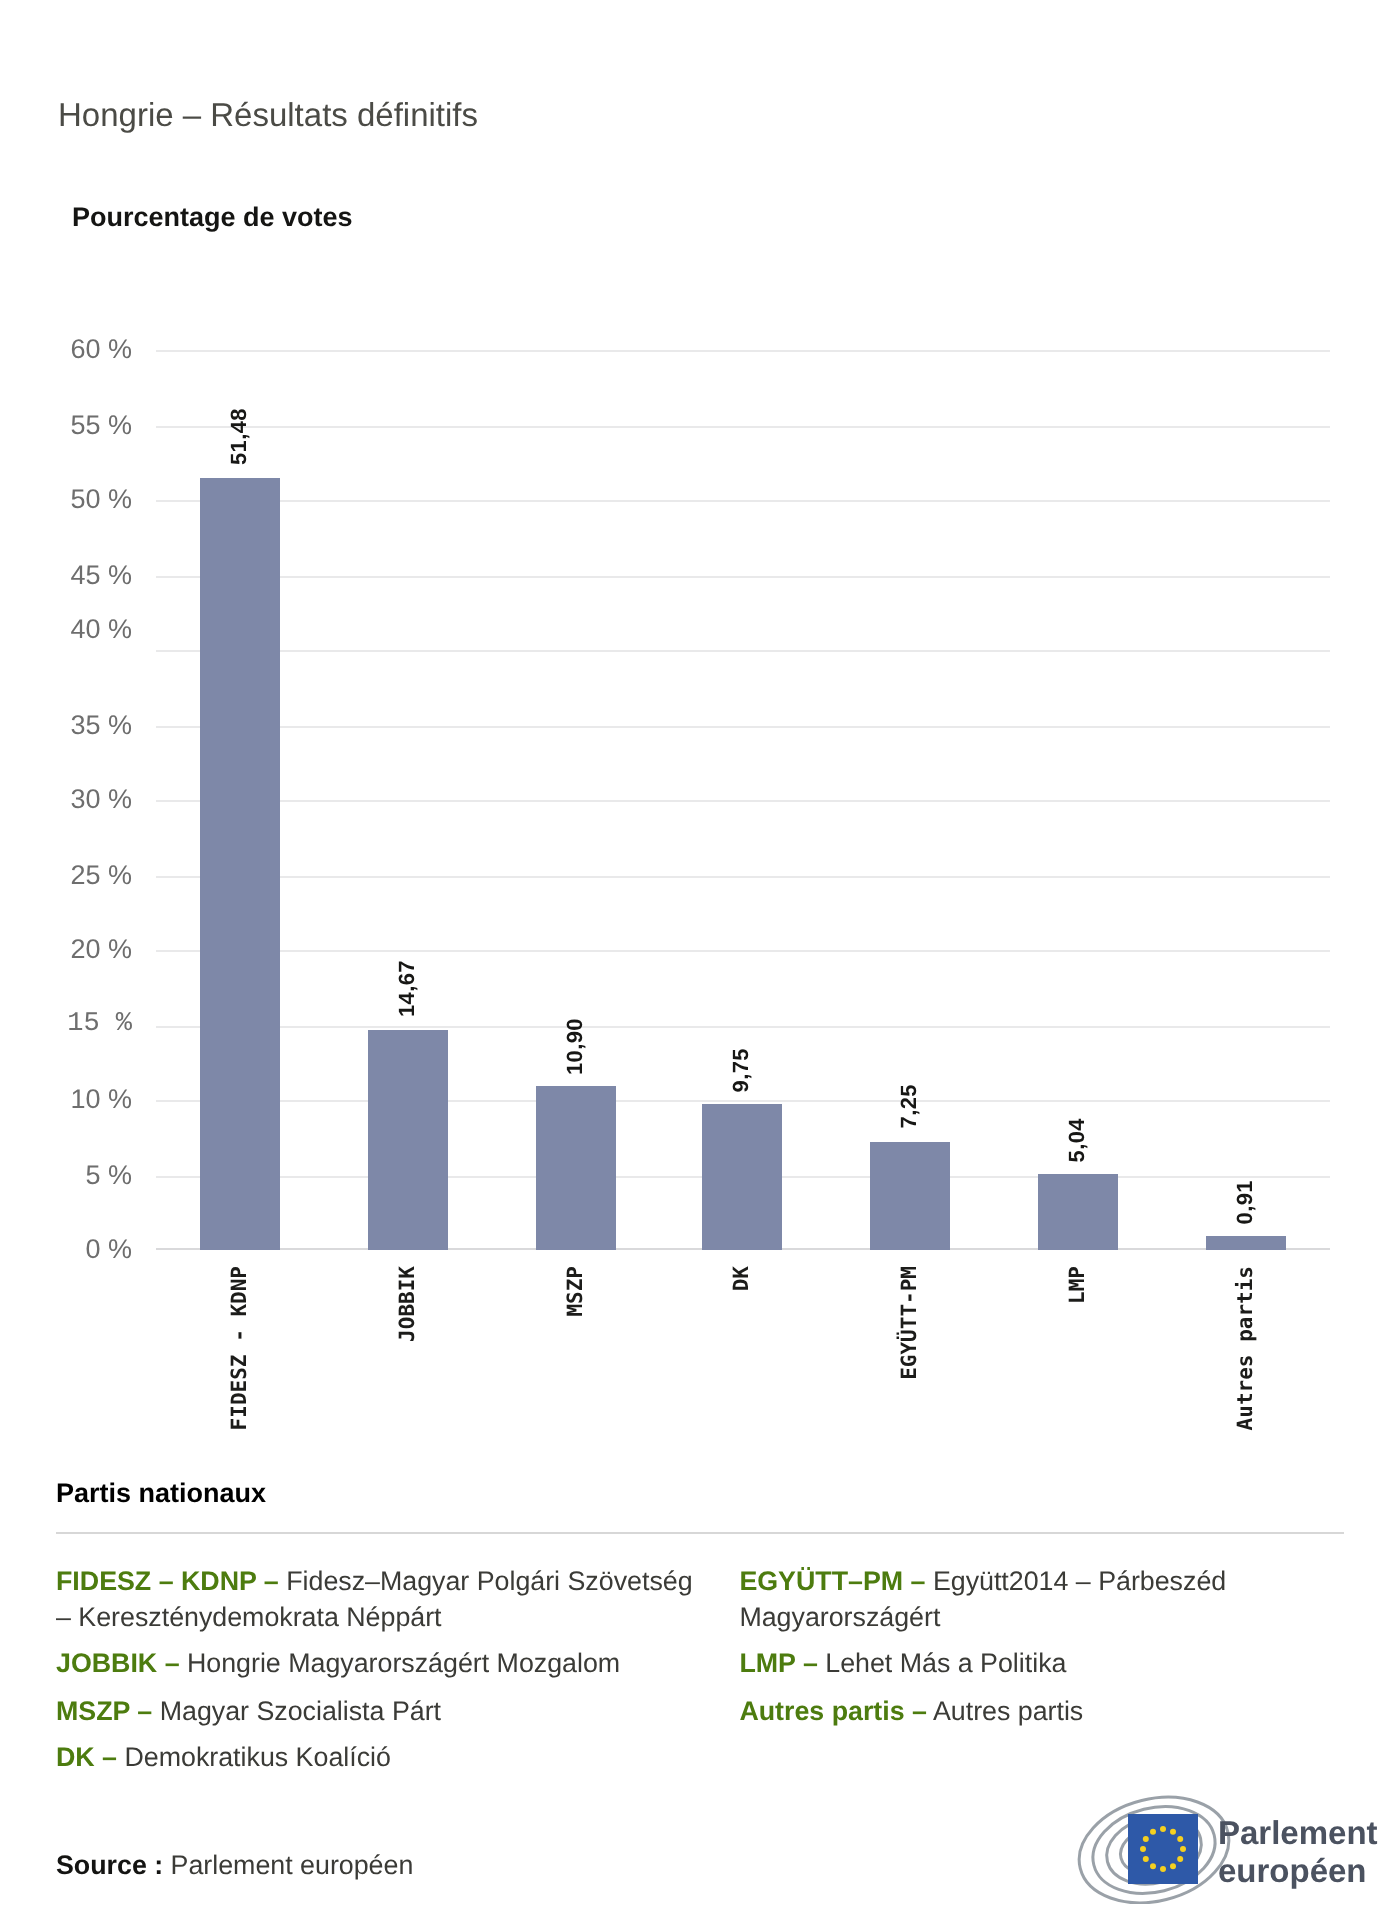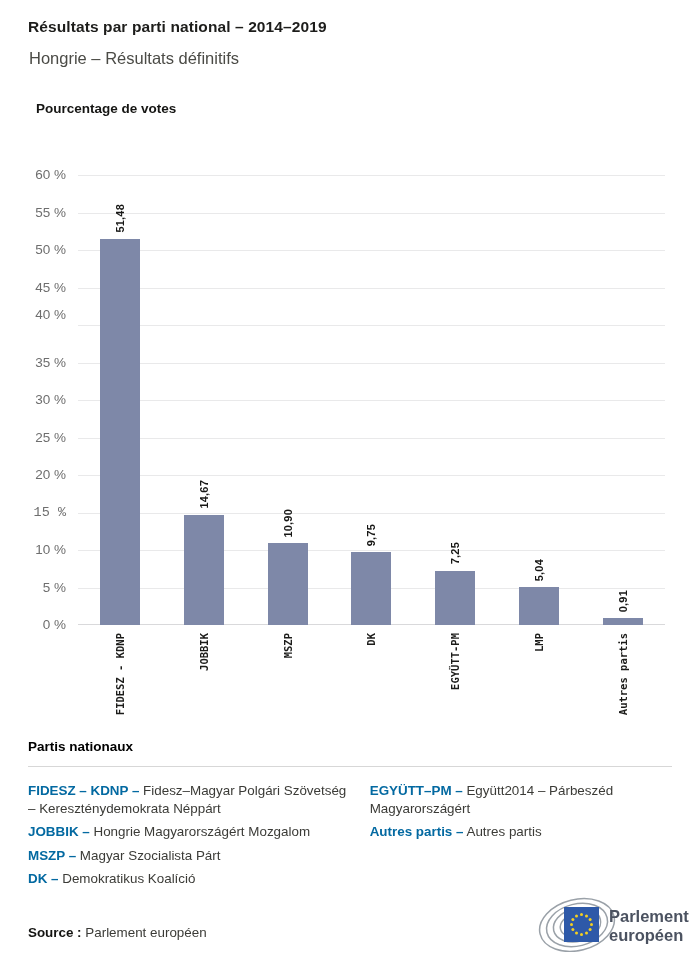--- a/index.html
+++ b/index.html
@@ -78,36 +78,35 @@
     position: absolute; left: 28px; top: 782px; width: 644px;
     display: flex;
   }
   .legend-col { display: flex; flex-direction: column; }
   .legend-col.col-0 { width: 334px; }
   .legend-col.col-1 { width: 310px; margin-left: 16px; }
   .legend-entry {
     font-size: 13.4px; line-height: 17.5px; color: #3b3b37;
     margin-bottom: 6px;
   }
-  .legend-entry b { color: #0369a1; }
+  .legend-entry b { color: #4d7c0f; }
 
   
   .source-line {
     position: absolute; left: 28px; top: 925px;
     font-size: 13.4px; color: #3b3b37;
   }
   .source-line b { color: #141412; }
   .ep-logo { position: absolute; left: 533px; top: 896px; }
 </style>
 </head>
 <body>
 
 <div id="figure">
 
-  <div class="title">Résultats par parti national – 2014–2019</div>
   <div class="subtitle">Hongrie – Résultats définitifs</div>
   <div class="chart-title">Pourcentage de votes</div>
 
   <div id="plot">
       <div class="gridline zero" style="bottom: 0px;"></div>
       <div class="ytick" style="bottom: -9px;">0 %</div>
       <div class="gridline" style="bottom: 36.5px;"></div>
       <div class="ytick" style="bottom: 28.5px;">5 %</div>
       <div class="gridline" style="bottom: 74px;"></div>
       <div class="ytick" style="bottom: 66px;">10 %</div>
@@ -172,20 +171,21 @@
   <div class="legend-rule"></div>
   <div class="legend-cols" id="legend-cols">
       <div class="legend-col col-0">
         <div class="legend-entry"><b>FIDESZ – KDNP –</b><span> Fidesz–Magyar Polgári Szövetség – Kereszténydemokrata Néppárt</span></div>
         <div class="legend-entry"><b>JOBBIK –</b><span> Hongrie Magyarországért Mozgalom</span></div>
         <div class="legend-entry"><b>MSZP –</b><span> Magyar Szocialista Párt</span></div>
         <div class="legend-entry"><b>DK –</b><span> Demokratikus Koalíció</span></div>
       </div>
       <div class="legend-col col-1">
         <div class="legend-entry"><b>EGYÜTT–PM –</b><span> Együtt2014 – Párbeszéd Magyarországért</span></div>
+        <div class="legend-entry"><b>LMP –</b><span> Lehet Más a Politika</span></div>
         <div class="legend-entry"><b>Autres partis –</b><span> Autres partis</span></div>
       </div>
     </div>
 
   <div class="source-line"><b>Source :</b><span id="source-value"> Parlement européen</span></div>
 
   <svg class="ep-logo" width="165" height="56" viewBox="0 0 165 56">
     <g stroke="#9aa1a8" stroke-width="1.5" fill="none" transform="rotate(-14 44 29)">
       <ellipse cx="44" cy="29" rx="10" ry="6.5"></ellipse>
       <ellipse cx="44" cy="29" rx="17" ry="11.5"></ellipse>

